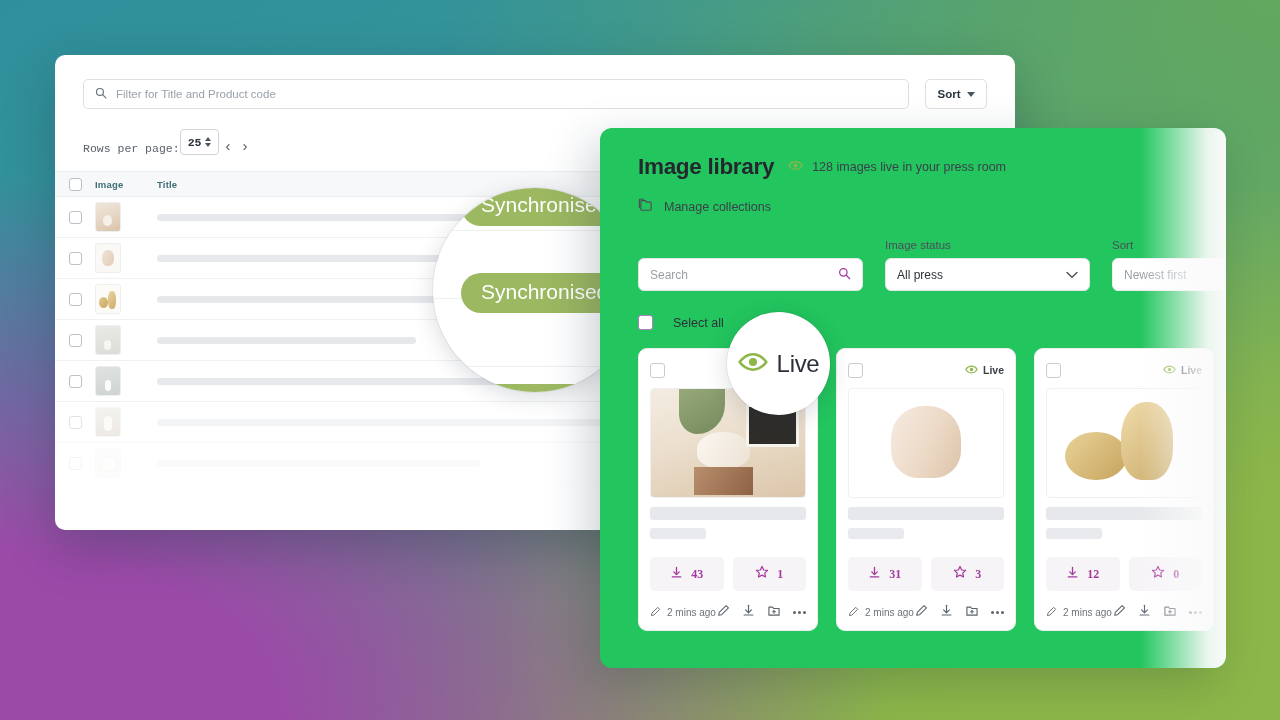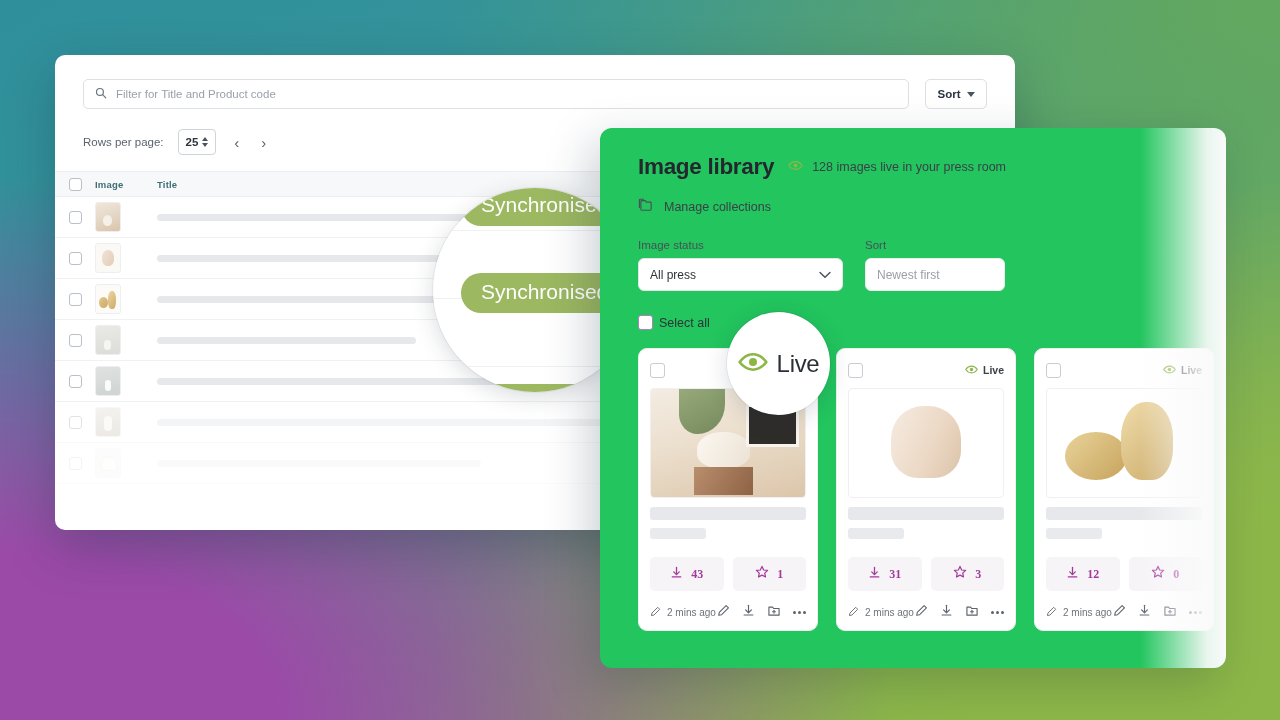--- a/index.html
+++ b/index.html
@@ -30,21 +30,21 @@
     font-size: 11.5px; color: #9aa1a9; background: #fff;
   }
   .filter-input svg { flex: none; }
   .sort-btn {
     width: 62px; height: 30px; border: 1px solid #dcdfe3; border-radius: 5px;
     background: #fff; display: flex; align-items: center; justify-content: center;
     gap: 6px; font-size: 11.5px; color: #2c3440; font-weight: 600;
   }
   .caret-d { width: 0; height: 0; border-left: 4px solid transparent; border-right: 4px solid transparent; border-top: 5px solid #4a5360; }
 
-  .bw-pager { padding: 20px 28px 0 28px; display: flex; align-items: center; gap: 14px; }
+  .bw-pager { padding: 20px 28px 0 28px; display: flex; align-items: flex-end; gap: 0; font-family: Liberation Mono, monospace; }
   .bw-pager .lbl { font-size: 11.5px; color: #5b636d; }
   .rpp {
     min-width: 38px; height: 26px; border: 1px solid #cfd4da; border-radius: 4px;
     display: flex; align-items: center; justify-content: center; gap: 4px;
     font-size: 11.5px; font-weight: 700; color: #2c3440; padding: 0 7px;
   }
   .spin { display: flex; flex-direction: column; gap: 2px; }
   .spin i { width: 0; height: 0; border-left: 3px solid transparent; border-right: 3px solid transparent; }
   .spin i:first-child { border-bottom: 4px solid #4a5360; }
   .spin i:last-child { border-top: 4px solid #4a5360; }
@@ -116,21 +116,21 @@
   }
   .select-box {
     width: 205px; height: 33px; background: #fff; border: 1px solid #e4e4e6; border-radius: 6px;
     display: flex; align-items: center; justify-content: space-between; padding: 0 11px;
     font-size: 12px; color: #2d3238;
   }
   .sort-box {
     width: 140px; height: 33px; background: #fff; border: 1px solid #ececee; border-radius: 6px;
     display: flex; align-items: center; padding: 0 11px; font-size: 12px; color: #9aa0a6;
   }
-  .sel-all { display: flex; align-items: center; gap: 6px; margin-top: 24px; font-size: 12.5px; color: #2d3238; }
+  .sel-all { display: flex; align-items: center; gap: 20px; margin-top: 24px; font-size: 12.5px; color: #2d3238; }
   .cb-pur { width: 15px; height: 15px; border: 1.6px solid #b07fc0; border-radius: 3px; background: #fff; }
 
   .cards { display: flex; gap: 18px; margin-top: 18px; padding-left: 38px; }
   .card {
     width: 180px; background: #fff; border: 1px solid #eeeef0; border-radius: 9px;
     padding: 11px 11px 9px; flex: none;
   }
   .card-top { display: flex; align-items: center; justify-content: space-between; height: 20px; }
   .cb-g { width: 15px; height: 15px; border: 1.5px solid #c9ccd1; border-radius: 3px; background: #fff; }
   .live-tag { display: flex; align-items: center; gap: 5px; font-size: 10.5px; color: #3b4148; font-weight: 600; }
@@ -361,20 +361,31 @@
         <svg width="16" height="14" viewBox="0 0 18 15">
             <path d="M4.2 2.6h4l1.2 1.6h4.4c.6 0 1 .4 1 1v7.2c0 .6-.4 1-1 1H4.2c-.6 0-1-.4-1-1V3.6c0-.6.4-1 1-1z" fill="none" stroke="#4a5058" stroke-width="1.3"></path>
             <path d="M1.6 11V1.9c0-.5.4-.9.9-.9h4.2" fill="none" stroke="#4a5058" stroke-width="1.3"></path>
           </svg>
       </span>
       <span>Manage collections</span>
     </div>
 
     <div class="controls">
       <div>
+        <div class="search-box">
+          <span>Search</span>
+          <span>
+            <svg width="13" height="13" viewBox="0 0 16 16">
+                <circle cx="6.6" cy="6.6" r="4.6" fill="none" stroke="#a4399c" stroke-width="1.5"></circle>
+                <line x1="10.2" y1="10.2" x2="14.4" y2="14.4" stroke="#a4399c" stroke-width="1.5" stroke-linecap="round"></line>
+              </svg>
+          </span>
+        </div>
+      </div>
+      <div>
         <div class="ctl-lbl">Image status</div>
         <div class="select-box">
           <span>All press</span>
           <span>
             <svg width="12" height="8" viewBox="0 0 12 8">
                 <path d="M1 1.6L6 6.3l5-4.7" fill="none" stroke="#4a5058" stroke-width="1.4" stroke-linecap="round"></path>
               </svg>
           </span>
         </div>
       </div>

